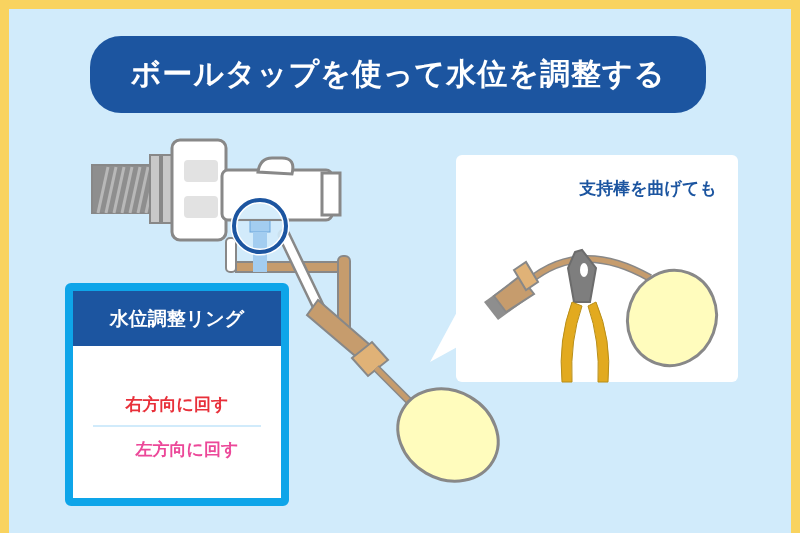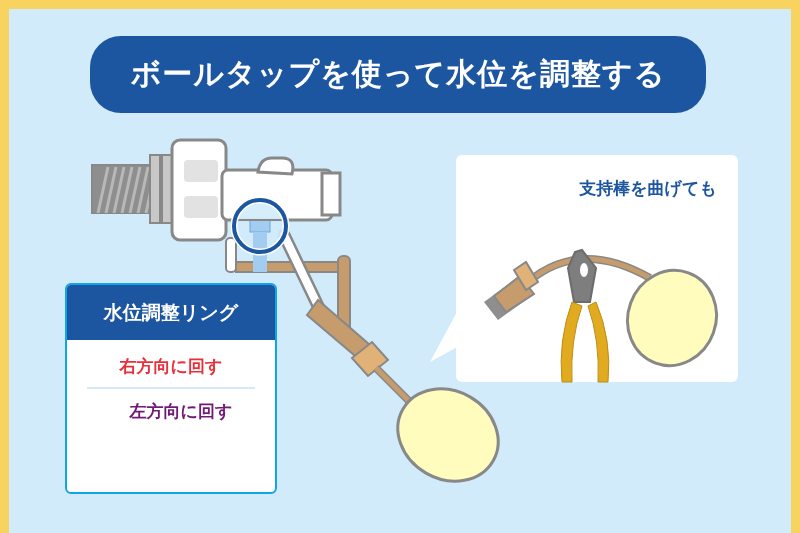--- a/index.html
+++ b/index.html
@@ -2,26 +2,26 @@
 <html><head>
 <meta charset="utf-8">
 <style>
   html, body { margin:0; padding:0; }
   body { width:800px; height:533px; overflow:hidden; font-family:"DejaVu Sans", sans-serif; }
   .frame { position:relative; width:800px; height:533px; background:#f9d35f; }
   .inner { position:absolute; left:9px; top:9px; width:782px; height:524px; background:#d1ebfb; overflow:hidden; }
   .title-pill { position:absolute; left:90px; top:36px; width:616px; height:77px; background:#1c55a0; border-radius:31px; display:flex; align-items:center; justify-content:center; }
   .title-pill span { color:#fff; font-size:30px; font-weight:bold; letter-spacing:1px; }
   svg.scene { position:absolute; left:0; top:0; }
-  .label-box { position:absolute; left:65px; top:283px; width:208px; height:207px; border:2px solid #0ea5e9; border-radius:6px; background:#fff; overflow:hidden; }
+  .label-box { position:absolute; left:65px; top:283px; width:208px; height:207px; border:8px solid #0ea5e9; border-radius:6px; background:#fff; overflow:hidden; }
   .label-head { background:#1c55a0; height:55px; display:flex; align-items:center; justify-content:center; }
   .label-head span { color:#fff; font-size:19px; font-weight:bold; }
   .label-sec { text-align:center; padding-top:14px; line-height:25px; font-size:17px; font-weight:bold; }
-  .red { color:#e8303a; }
-  .blue { color:#701a75;margin-left:20px; }
+  .red { color:#e8303a;margin-top:32px; }
+  .blue { color:#ec4899;margin-left:20px; }
   .black { color:#222; }
   .divider { height:2px; background:#d1ebfb; margin:8px 20px 0 20px; }
   .bubble-text { position:absolute; left:480px; top:175px; width:256px; text-align:center; color:#1c55a0; font-size:17px; font-weight:bold; line-height:26px;margin-left:40px; }
 </style>
 </head>
 <body>
 
 <div class="frame">
   <div class="inner"></div>
 

